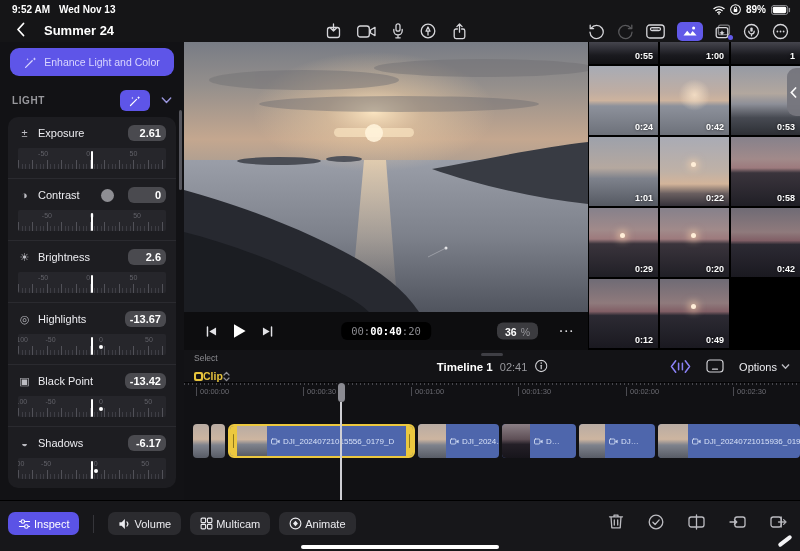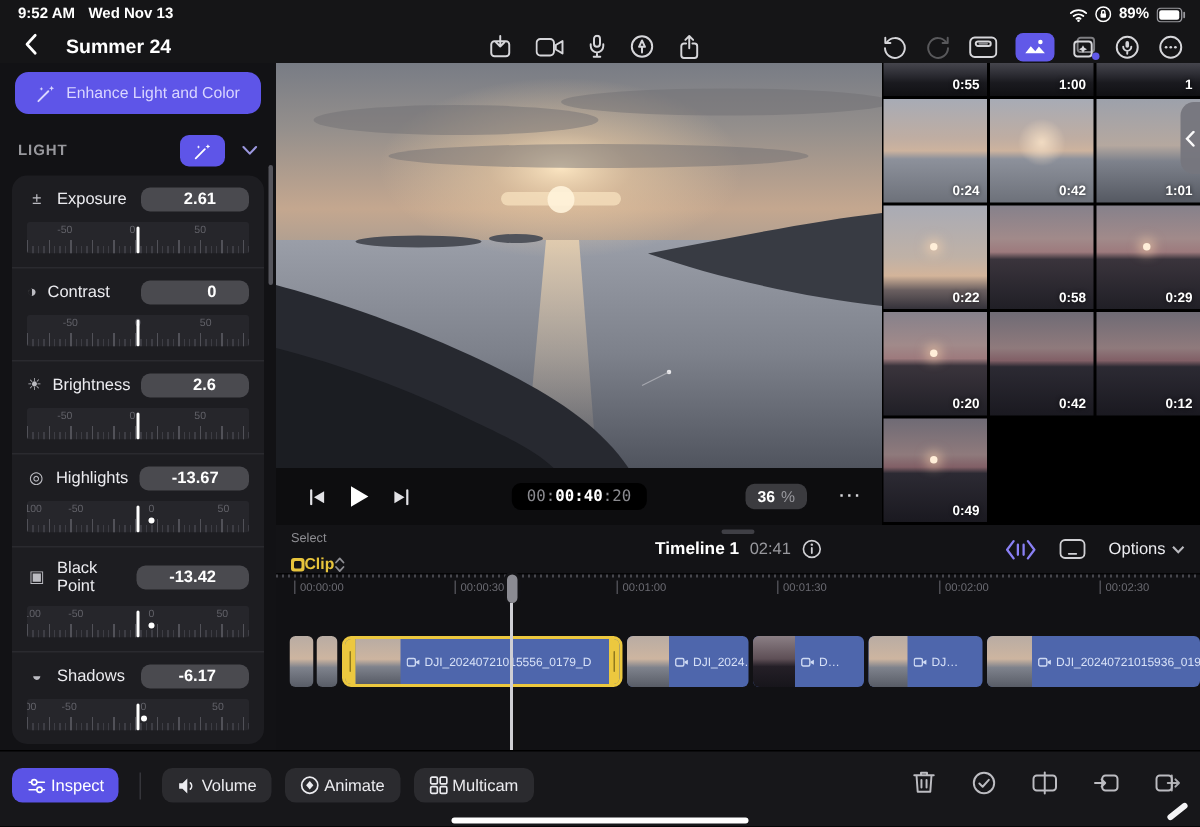--- a/index.html
+++ b/index.html
@@ -37,21 +37,21 @@
   .light-wand{width:30px;height:21px;background:#5e55e8;border-radius:6px;display:flex;align-items:center;justify-content:center;}
   .light-chev{margin-left:11px;}
   .sliders-card{margin:2px 8px 0;background:#1d1d21;border-radius:10px;overflow:hidden;}
   .s-group{padding:8px 10px 9px;border-top:1px solid #2a2a2f;}
   .s-group:first-child{border-top:none;}
   .s-head{display:flex;align-items:center;gap:7px;margin-bottom:7px;}
   .s-icon{color:#bcbcc2;font-size:11px;width:13px;text-align:center;line-height:13px;}
   .s-name{color:#ececf0;font-size:11px;flex:1;}
   .s-dot{width:13px;height:13px;border-radius:50%;background:#8e8e93;margin-right:7px;}
   .s-value{background:#4a4a4f;border-radius:6px;color:#fff;font-size:11px;font-weight:bold;
-           padding:2px 22px;min-width:28px;text-align:right;}
+           padding:2px 5px;min-width:28px;text-align:right;}
   .s-ruler{position:relative;height:21px;background:#26262b;border-radius:2px;overflow:hidden;
     background-image:
       repeating-linear-gradient(90deg,#515158 0 1px,transparent 1px 14.4px),
       repeating-linear-gradient(90deg,#3d3d44 0 1px,transparent 1px 3.6px);
     background-size:100% 9px,100% 5px;
     background-position:left bottom,left bottom;
     background-repeat:repeat-x;}
   .s-tick{position:absolute;top:2px;font-size:7px;color:#616168;transform:translateX(-50%);}
   .s-handle{position:absolute;left:50%;top:3px;bottom:0;width:2px;background:#fff;transform:translateX(-50%);border-radius:1px;}
   .s-zero{position:absolute;width:4px;height:4px;border-radius:50%;background:#fff;top:11px;transform:translateX(-50%);}
@@ -462,20 +462,23 @@
       </div>
       <div class="m-cell v-harbor">
         <span class="m-dur">1</span>
       </div>
       <div class="m-cell v-sea">
         <span class="m-dur">0:24</span>
       </div>
       <div class="m-cell v-seasun">
         <span class="m-dur">0:42</span>
       </div>
+      <div class="m-cell v-aerial">
+        <span class="m-dur">0:53</span>
+      </div>
       <div class="m-cell v-sea2">
         <span class="m-dur">1:01</span>
       </div>
       <div class="m-cell v-sky">
         <span class="m-sun"></span>
         <span class="m-dur">0:22</span>
       </div>
       <div class="m-cell v-dusk">
         <span class="m-dur">0:58</span>
       </div>
@@ -654,39 +657,39 @@
             <svg width="13" height="12" viewBox="0 0 14 13">
               <path d="M1.5 4.6v3.8h2.4L7.4 12V1L3.9 4.6z" fill="#ececf0" stroke="none"></path>
               <path d="M9.6 4.2a3.3 3.3 0 0 1 0 4.6" stroke="#ececf0" stroke-width="1.2" fill="none" stroke-linecap="round"></path>
             </svg>
           </span>
         <span>Volume</span>
       </span>
       <span class="btn dark">
         <span class="ic">
             <svg width="13" height="13" viewBox="0 0 14 14">
-              <circle cx="7" cy="7" r="5.8" stroke="#ececf0" fill="none" stroke-width="1.2"></circle>
-              <path d="M7 4 9.6 7 7 10 4.4 7z" fill="#ececf0" stroke="none"></path>
-            </svg>
-          </span>
-        <span>Animate</span>
-      </span>
-      <span class="btn dark">
-        <span class="ic">
-            <svg width="13" height="13" viewBox="0 0 14 14">
               <g stroke="#ececf0" fill="none" stroke-width="1.2">
                 <rect x="1.2" y="1.2" width="4.8" height="4.8" rx="1"></rect>
                 <rect x="8" y="1.2" width="4.8" height="4.8" rx="1"></rect>
                 <rect x="1.2" y="8" width="4.8" height="4.8" rx="1"></rect>
                 <rect x="8" y="8" width="4.8" height="4.8" rx="1"></rect>
               </g>
             </svg>
           </span>
         <span>Multicam</span>
       </span>
+      <span class="btn dark">
+        <span class="ic">
+            <svg width="13" height="13" viewBox="0 0 14 14">
+              <circle cx="7" cy="7" r="5.8" stroke="#ececf0" fill="none" stroke-width="1.2"></circle>
+              <path d="M7 4 9.6 7 7 10 4.4 7z" fill="#ececf0" stroke="none"></path>
+            </svg>
+          </span>
+        <span>Animate</span>
+      </span>
     </div>
     <div class="bb-right">
       <span class="ic">
           <svg width="16" height="17" viewBox="0 0 16 17">
             <path d="M1.5 3.8h13M6 3.8V2.2h4v1.6M3 3.8l.8 11h8.4l.8-11M6.3 7v5M9.7 7v5"></path>
           </svg>
         </span>
       <span class="ic">
           <svg width="16" height="16" viewBox="0 0 16 16">
             <circle cx="8" cy="8" r="6.8"></circle>

